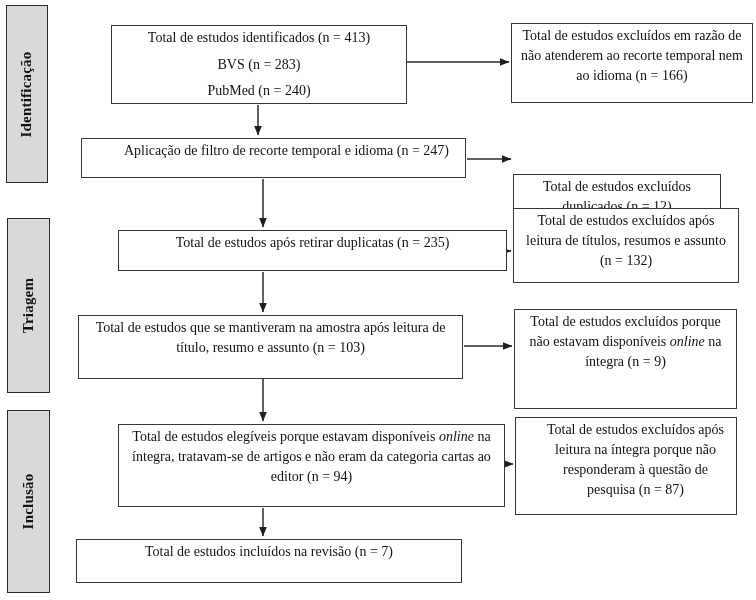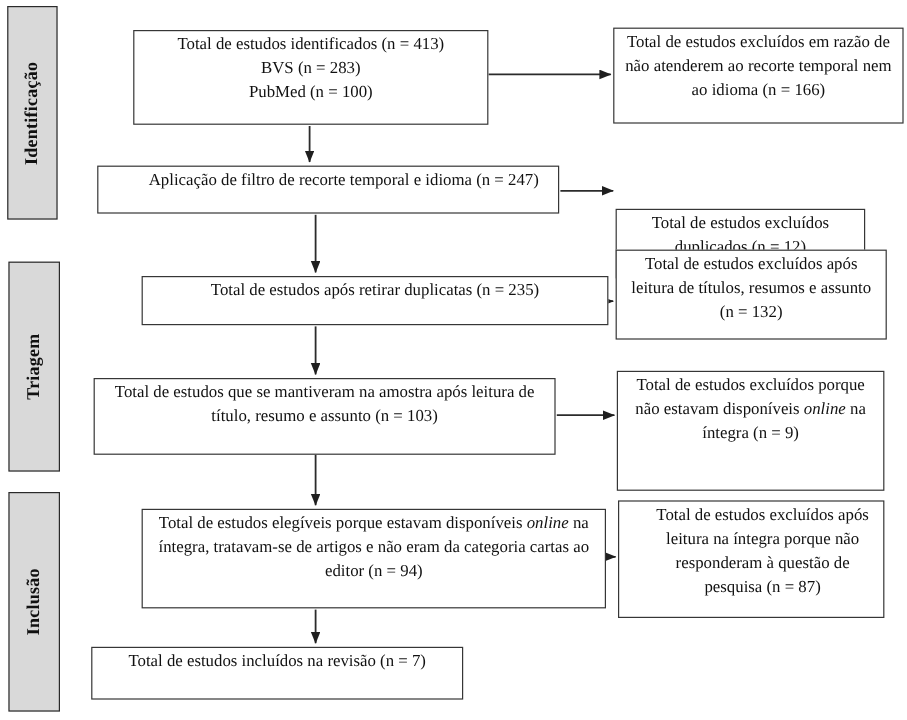--- a/index.html
+++ b/index.html
@@ -19,21 +19,21 @@
     pointer-events: none;
   }
   .box {
     position: absolute;
     box-sizing: border-box;
     background: #ffffff;
     border: 1.4px solid #363636;
     display: flex;
     flex-direction: column;
     align-items: center;
-    justify-content: flex-start;
+    justify-content: space-between;
     text-align: center;
     font-size: 14px;
     line-height: 1.42;
     padding: 2px 9px;
   }
   .stage {
     position: absolute;
     box-sizing: border-box;
     background: #d9d9d9;
     border: 1.7px solid #2a2a2a;
@@ -81,40 +81,40 @@
   <div class="stage" style="left:7px; top:218px; width:43px; height:175px;">
     <span class="vtext">Triagem</span>
   </div>
   <div class="stage" style="left:7px; top:410px; width:43px; height:183px;">
     <span class="vtext">Inclusão</span>
   </div>
 
   <div class="box" style="left:111px; top:25px; width:296px; height:79px;">
     <div>Total de estudos identificados (n = 413)</div>
     <div>BVS (n = 283)</div>
-    <div>PubMed (n = 100)</div>
+    <div>PubMed (n = 240)</div>
   </div>
 
   <div class="box" style="left:81px; top:138px; width:385px; height:40px;padding-left:35px;">
     <span>Aplicação de filtro de recorte temporal e idioma (n = 247)</span>
   </div>
 
   <div class="box" style="left:79px; top:230px; width:389px; height:41px;margin-left:39px;">
     <span>Total de estudos após retirar duplicatas (n = 235)</span>
   </div>
 
   <div class="box" style="left:78px; top:315px; width:385px; height:64px;">
     <span>Total de estudos que se mantiveram na amostra após leitura de título, resumo e assunto (n = 103)</span>
   </div>
 
   <div class="box" style="left:73px; top:424px; width:387px; height:83px;margin-left:45px;">
     <span><span>Total de estudos elegíveis porque estavam disponíveis </span><span class="seg-italic">online</span><span> na íntegra, tratavam-se de artigos e não eram da categoria cartas ao editor (n = 94)</span></span>
   </div>
 
-  <div class="box" style="left:76px; top:539px; width:310px; height:44px;">
+  <div class="box" style="left:76px; top:539px; width:386px; height:44px;">
     <span>Total de estudos incluídos na revisão (n = 7)</span>
   </div>
 
   <div class="box" style="left:511px; top:23px; width:242px; height:80px;">
     <span>Total de estudos excluídos em razão de não atenderem ao recorte temporal nem ao idioma (n = 166)</span>
   </div>
 
   <div class="box" style="left:513px; top:130px; width:208px; height:58px;margin-top:44px;">
     <span>Total de estudos excluídos duplicados (n = 12)</span>
   </div>

